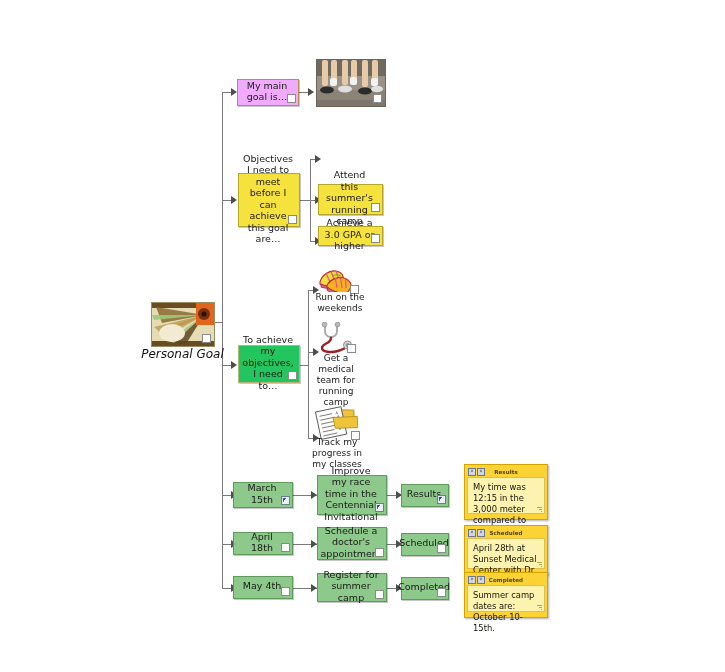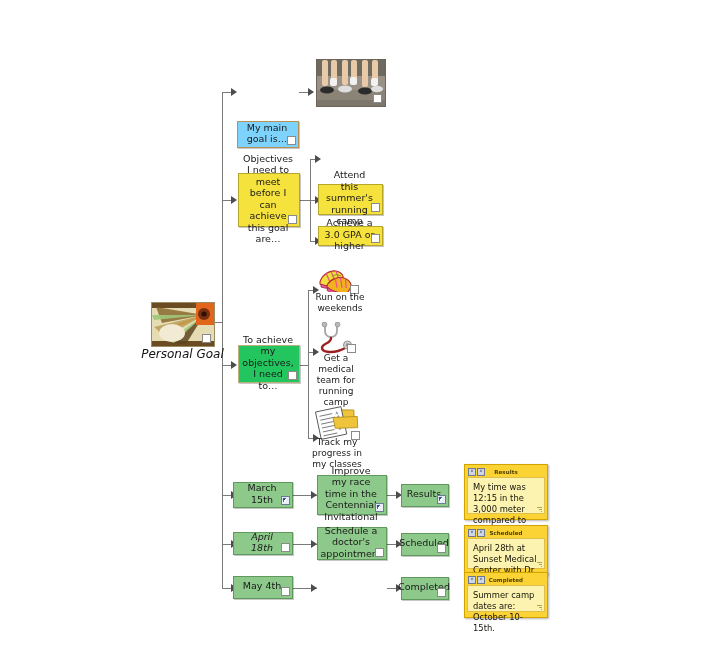--- a/index.html
+++ b/index.html
@@ -23,21 +23,21 @@
   .node{
     position:absolute;box-sizing:border-box;
     border:1px solid #6b6b5a;
     display:flex;align-items:center;justify-content:center;
     text-align:center;
     font-size:9.5px;line-height:11.5px;
     color:#1a1a1a;
     padding:4px 7px 7px 5px;
     box-shadow:1px 1px 0 rgba(0,0,0,.22);
   }
-  .n-orange{background:#7dd3fc;border-color:#b79055;margin-top:42px;}
+  .n-orange{background:#f0abfc;border-color:#b79055;}
   .n-yellow{background:#f6e23c;border-color:#b6a72a;}
   .n-yellow-lite{background:#22c55e;border-color:#b9b07a;}
   .n-green{background:#8dc98a;border-color:#5f9a5c;}
 
   
   .handle{
     position:absolute;right:2px;bottom:2px;
     width:7px;height:7px;background:#ffffff;border:1px solid #8a8a8a;
   }
   .handle.pen{background:#e9eef7;border-color:#6b7c96;}
@@ -306,35 +306,39 @@
   </div>
   <div class="node n-green" style="left:317px;top:475px;width:70px;height:40px;">
     <span>Improve my race time in the Centennial Invitational</span>
     <span class="handle pen"></span>
   </div>
   <div class="node n-green" style="left:401px;top:484px;width:48px;height:23px;">
     <span>Results</span>
     <span class="handle pen"></span>
   </div>
 
-  <div class="node n-green" style="left:233px;top:532px;width:60px;height:23px;font-style:italic;">
+  <div class="node n-green" style="left:233px;top:532px;width:60px;height:23px;">
     <span>April 18th</span>
     <span class="handle"></span>
   </div>
   <div class="node n-green" style="left:317px;top:527px;width:70px;height:33px;">
     <span>Schedule a doctor's appointment</span>
     <span class="handle"></span>
   </div>
   <div class="node n-green" style="left:401px;top:533px;width:48px;height:23px;">
     <span>Scheduled</span>
     <span class="handle"></span>
   </div>
 
   <div class="node n-green" style="left:233px;top:576px;width:60px;height:23px;">
     <span>May 4th</span>
+    <span class="handle"></span>
+  </div>
+  <div class="node n-green" style="left:317px;top:573px;width:70px;height:29px;">
+    <span>Register for summer camp</span>
     <span class="handle"></span>
   </div>
   <div class="node n-green" style="left:401px;top:577px;width:48px;height:23px;">
     <span>Completed</span>
     <span class="handle"></span>
   </div>
 
   <div class="note" style="left:464px;top:464px;width:84px;height:56px;">
     <div class="note-bar">
       <div class="note-btns">

